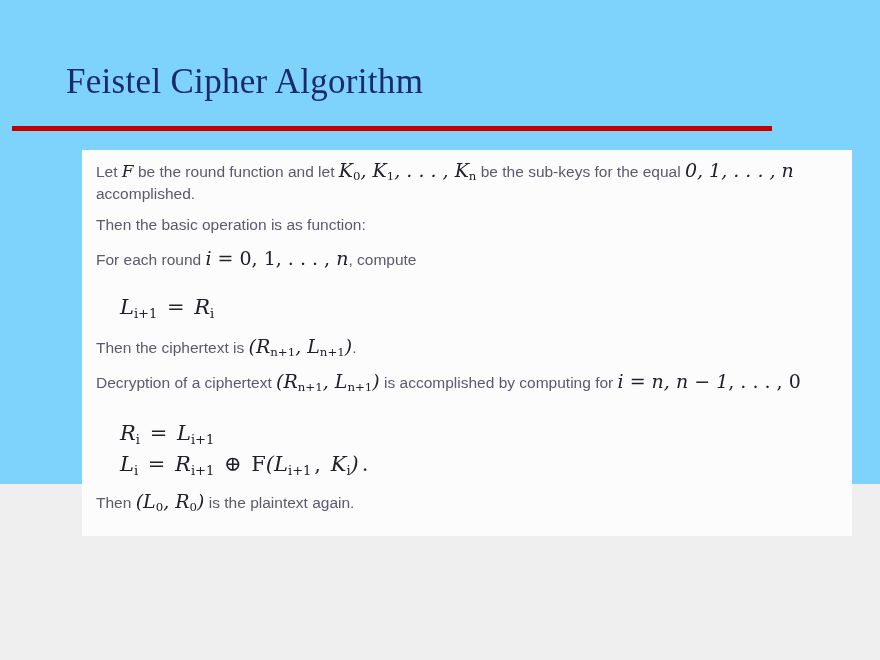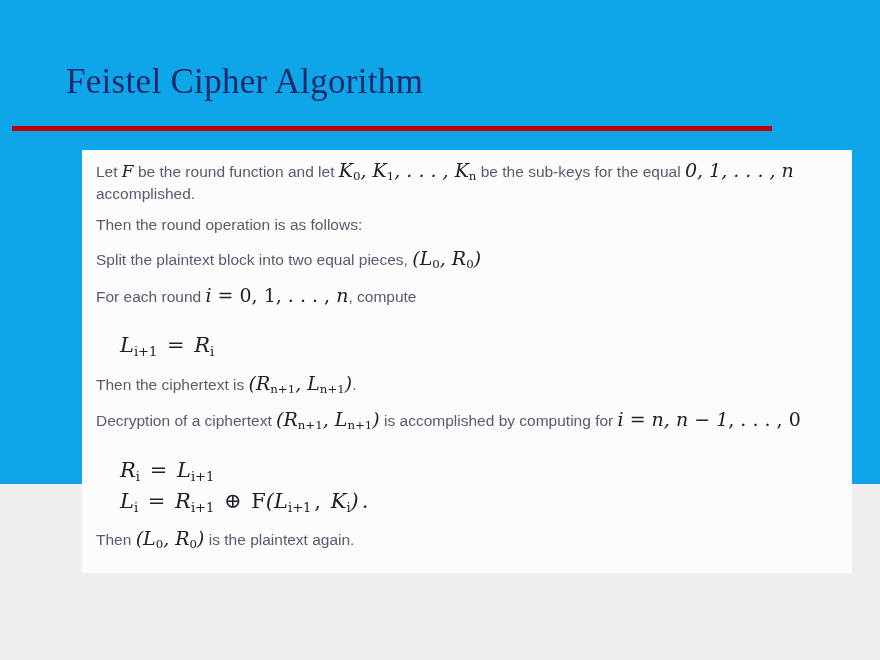--- a/index.html
+++ b/index.html
@@ -10,21 +10,21 @@
     width: 880px;
     height: 660px;
     background: #efefef;
     font-family: "Liberation Sans", sans-serif;
     overflow: hidden;
   }
   .slide {
     position: relative;
     width: 880px;
     height: 484px;
-    background: #0ea5e9;
+    background: #7dd3fc;
   }
   .slide-title {
     position: absolute;
     left: 66px;
     top: 62px;
     font-family: "Liberation Serif", serif;
     font-size: 35px;
     color: #1c2a6b;
     letter-spacing: 0.3px;
     white-space: nowrap;
@@ -102,26 +102,23 @@
   <div class="slide-title">Feistel Cipher Algorithm</div>
   <div class="title-rule"></div>
 
   <div class="body-panel">
 
     <p class="line">
       <span>Let </span><span class="mathsm up">F</span><span> be the round function and let </span><span class="run-math">K<sub>0</sub>, K<sub>1</sub>, . . . , K<sub>n</sub></span><span> be the sub-keys for the equal </span><span class="run-math up">0, 1, . . . , <i>n</i></span><span> accomplished.</span>
     </p>
 
     <p class="line">
-      <span>Then the round operation is as follows:</span>
+      <span>Then the basic operation is as function:</span>
     </p>
 
-    <p class="line">
-      <span>Split the plaintext block into two equal pieces, </span><span class="run-math">(L<sub>0</sub>, R<sub>0</sub>)</span>
-    </p>
 
     <p class="line">
       <span>For each round </span><span class="run-math">i <span class="up">= 0, 1, . . . ,</span> n</span><span>, compute</span>
     </p>
 
     <div class="eq-block">
       <div class="eq">
         L<sub>i+1</sub> <span class="op">=</span> R<sub>i</sub>
       </div>
     </div>

